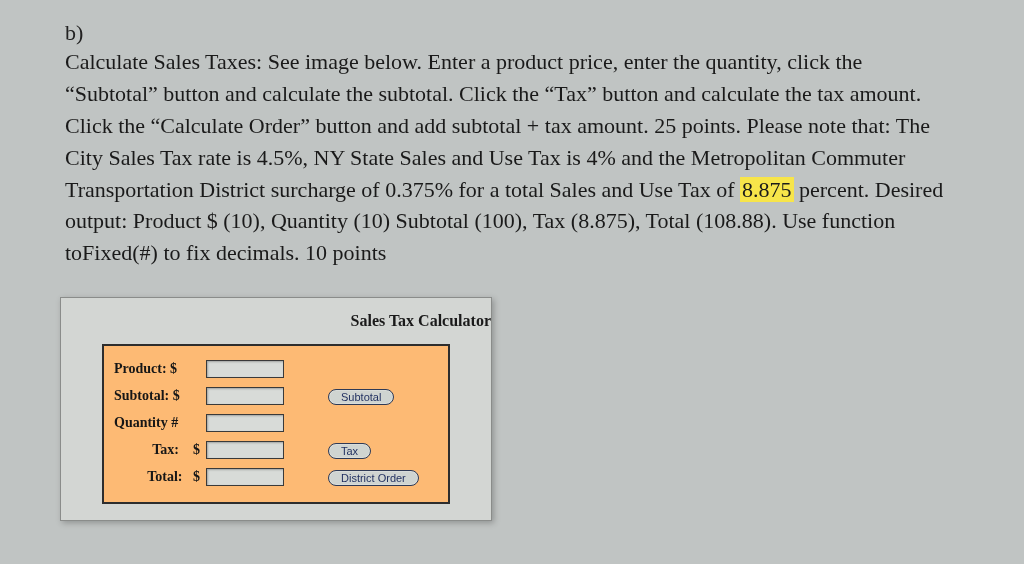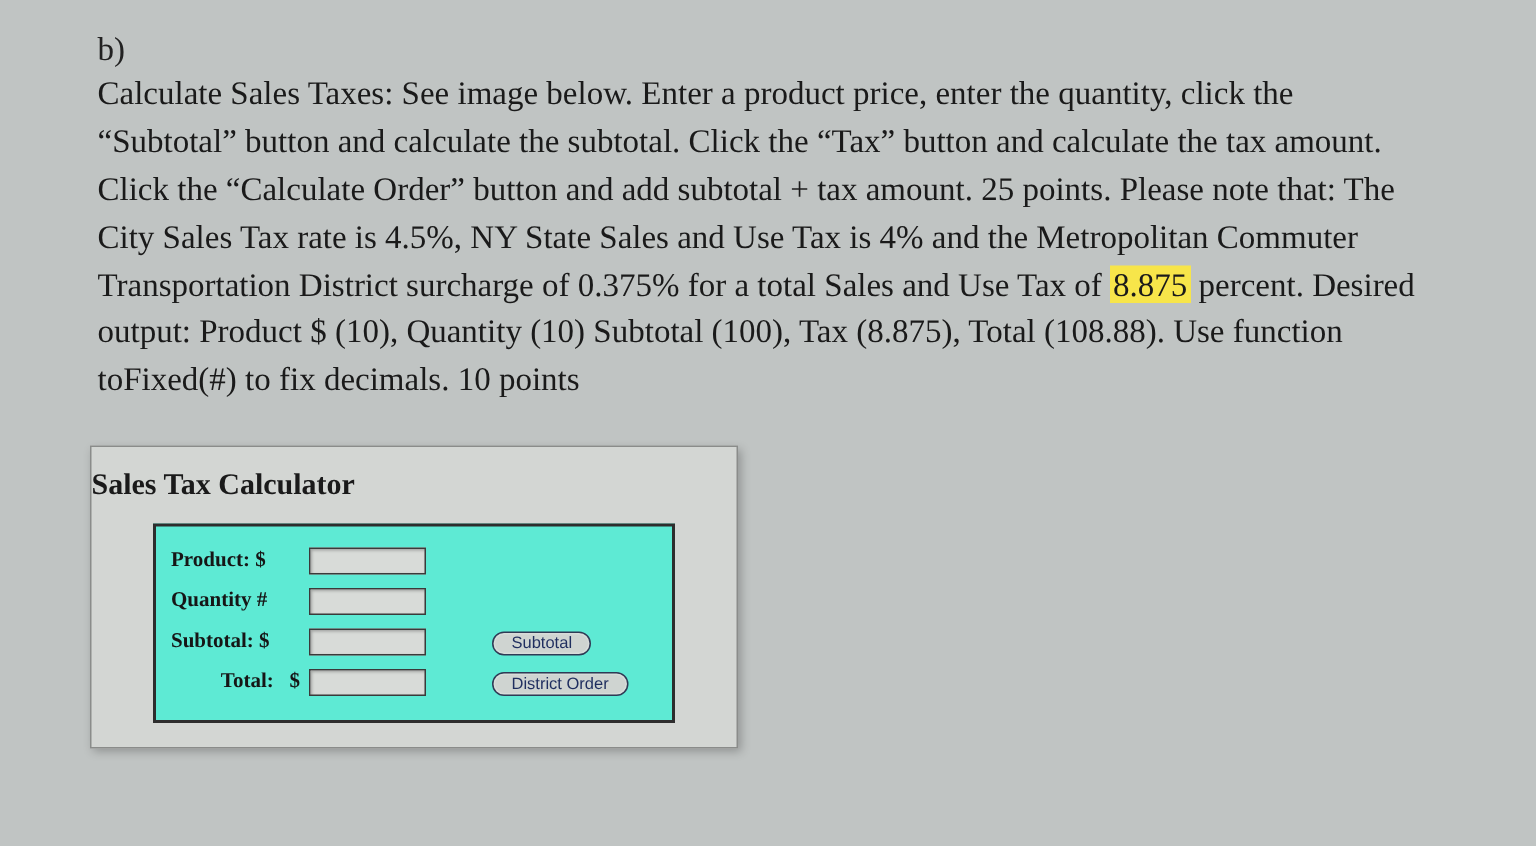--- a/index.html
+++ b/index.html
@@ -41,32 +41,32 @@
     .calc-container {
       margin-top: 28px;
       margin-left: 12px;
       width: 432px;
       border: 1px solid #8a8c8a;
       background: #d3d6d3;
       box-shadow: 2px 2px 6px rgba(0,0,0,0.25);
       padding: 4px 0 6px 0;
     }
     .calc-title {
-      text-align: left;
+      text-align: right;
       font-family: Georgia, serif;
       font-weight: bold;
-      font-size: 20px;
+      font-size: 16px;
       padding: 10px 0 14px 0;
       color: #1a1a1a;
     }
     .form-box {
       margin: 0 auto 10px auto;
       width: 348px;
       border: 2px solid #2d2d2d;
-      background: #5eead4;
+      background: #fdba74;
       padding: 8px 10px 10px 10px;
     }
     .row {
       display: flex;
       align-items: center;
       margin: 3px 0;
       height: 24px;
     }
     .lbl {
       width: 92px;
@@ -116,32 +116,39 @@
   <div class="calc-container">
     <div class="calc-title">Sales Tax Calculator</div>
     <div class="form-box">
 
       <div class="row">
         <span class="lbl">Product: $</span>
         <input class="field" type="text" value="" style="">
       </div>
 
       <div class="row">
-        <span class="lbl">Quantity #</span>
-        <input class="field" type="text" value="" style="">
-      </div>
-
-      <div class="row">
         <span class="lbl">Subtotal: $</span>
         <input class="field" type="text" value="" style="">
         <span class="btn-col">
           <span class="pill">Subtotal</span>
         </span>
       </div>
 
+      <div class="row">
+        <span class="lbl">Quantity #</span>
+        <input class="field" type="text" value="" style="">
+      </div>
+
+      <div class="row">
+        <span class="lbl right" style="white-space:pre;">Tax:    $</span>
+        <input class="field" type="text" value="" style="">
+        <span class="btn-col">
+          <span class="pill">Tax</span>
+        </span>
+      </div>
 
       <div class="row">
         <span class="lbl right" style="white-space:pre;text-align:right;">Total:   $</span>
         <input class="field" type="text" value="" style="">
         <span class="btn-col">
           <span class="pill">District Order</span>
         </span>
       </div>
 
     </div>

